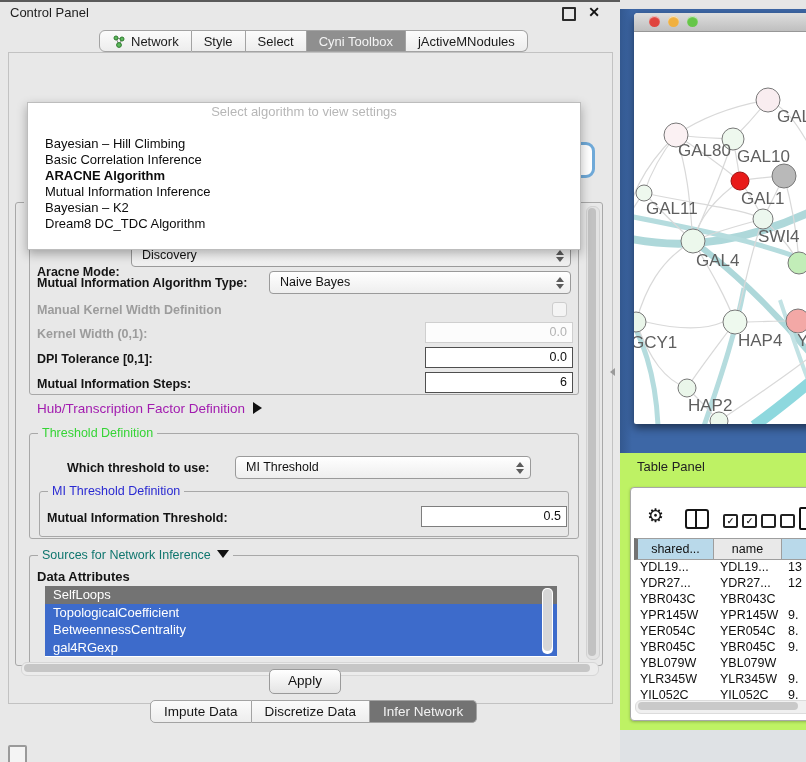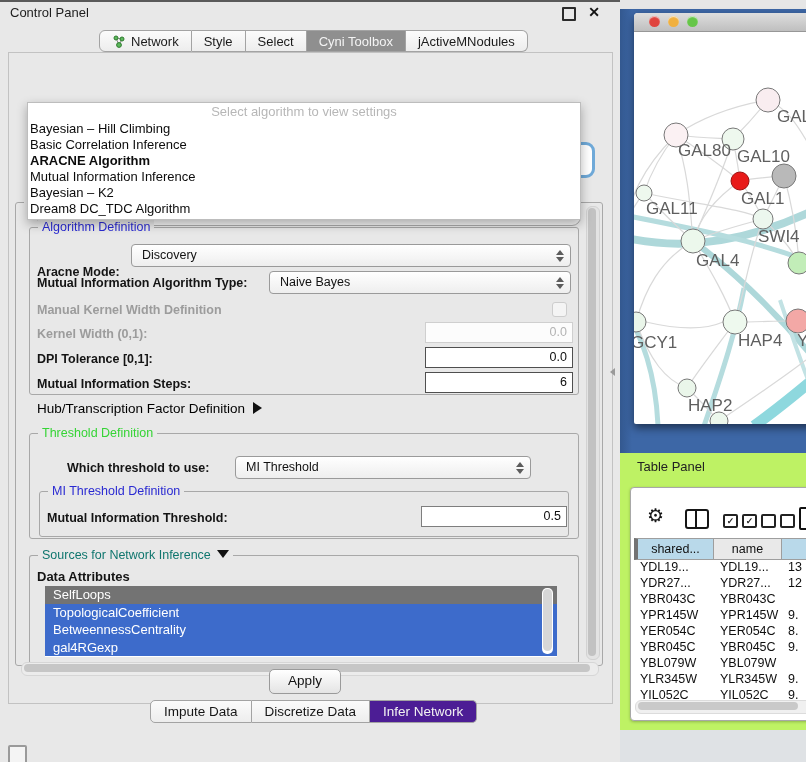--- a/index.html
+++ b/index.html
@@ -26,21 +26,21 @@
 
   
   .focus-combo{position:absolute;left:24px;top:89px;width:556px;height:30px;border:3px solid #6fa9d8;border-radius:9px;background:#fff;}
   .table-combo{position:absolute;left:28px;top:147px;width:544px;height:26px;border:1px solid #ababab;border-radius:9px;
                background:#f4f4f4;color:#a6a6a6;font-size:13px;line-height:26px;padding-left:14px;box-sizing:border-box;}
 
   
   .dd{position:absolute;left:18px;top:49px;width:552px;background:#fff;border:1px solid #bdbdbd;
       box-shadow:0 4px 10px rgba(0,0,0,.3);z-index:5;padding-bottom:2px;}
   .dd-ph{font-size:13px;color:#b7b7b7;text-align:center;height:18px;line-height:18px;}
-  .dd ul{list-style:none;margin:0;padding:0;}
+  .dd ul{list-style:none;margin:15px;padding:0;}
   .dd li{font-size:13px;color:#0c0c0c;height:16px;line-height:16px;padding-left:2px;white-space:nowrap;}
   .dd li.bold{font-weight:bold;}
 
   
   .grp{position:absolute;border:1px solid #a8a8a8;border-radius:3px;}
   .grp-legend{position:absolute;top:-8px;left:8px;background:#e8e8e8;padding:0 4px;font-size:12.5px;color:#0f766e;white-space:nowrap;}
   .legend-blue{color:#2a2ad2;}
   .legend-green{color:#35d435;}
 
   .lbl{position:absolute;font-size:12.5px;font-weight:bold;color:#141414;white-space:nowrap;}
@@ -68,21 +68,21 @@
   .hscroll .thumb{position:absolute;left:2px;top:1px;width:566px;height:8px;background:#c6c6c6;border-radius:5px;}
 
   .apply{position:absolute;left:268px;top:666px;width:70px;height:23px;border:1px solid #9a9a9a;border-radius:5px;
          background:linear-gradient(#ffffff,#e4e4e4);font-size:13.5px;color:#111;text-align:center;line-height:21px;}
 
   .bottom-tabs{position:absolute;left:150px;top:698px;display:flex;height:23px;}
   .btab{display:flex;align-items:center;padding:0 13px;font-size:13.5px;color:#161616;
         background:linear-gradient(#fbfbfb,#ededed);border:1px solid #a3a3a3;border-left:none;}
   .btab:first-child{border-left:1px solid #a3a3a3;border-radius:5px 0 0 5px;}
   .btab:last-child{border-radius:0 5px 5px 0;}
-  .btab.sel{background:#4c1d95;color:#f2f2f2;}
+  .btab.sel{background:#737373;color:#f2f2f2;}
 
   .mini-icon{position:absolute;left:8px;top:745px;width:15px;height:18px;border:2px solid #9a9a9a;border-radius:2px;background:#f4f4f4;}
   .splitter-arrow{position:absolute;left:610px;top:368px;width:0;height:0;border-top:4px solid transparent;border-bottom:4px solid transparent;border-right:5px solid #9a9a9a;}
 
   
   .desktop{position:absolute;left:620px;top:0;width:186px;height:762px;overflow:hidden;background:#e6e6e6;}
   .desk-blue{position:absolute;left:0;top:9px;width:186px;height:444px;background:linear-gradient(90deg,#33588f,#3d67a6 12px);}
   .net-window{position:absolute;left:14px;top:13px;width:260px;height:411px;background:#fff;border-radius:4px 4px 2px 2px;
               box-shadow:0 4px 8px rgba(0,0,0,.5);}
   .net-titlebar{position:absolute;left:0;top:0;width:100%;height:18px;border-radius:4px 4px 0 0;
@@ -202,21 +202,21 @@
 
       <span class="lbl dis" style="left:28px;top:274px;">Kernel Width (0,1):</span>
       <div class="tfield dis" style="left:416px;top:269px;width:136px;">0.0</div>
 
       <span class="lbl" style="left:28px;top:299px;">DPI Tolerance [0,1]:</span>
       <div class="tfield" style="left:416px;top:294px;width:136px;">0.0</div>
 
       <span class="lbl" style="left:28px;top:324px;">Mutual Information Steps:</span>
       <div class="tfield" style="left:416px;top:319px;width:136px;">6</div>
 
-      <span style="position:absolute;left:28px;top:348px;font-size:13.5px;color:#000000;">
+      <span style="position:absolute;left:28px;top:348px;font-size:13.5px;color:#a21caf;">
         <span>Hub/Transcription Factor Definition</span><span class="arrow-right"></span>
       </span>
 
       <div class="grp" style="left:20px;top:380px;width:548px;height:104px;">
         <span class="grp-legend legend-green">Threshold Definition</span>
       </div>
 
       <span class="lbl" style="left:58px;top:408px;">Which threshold to use:</span>
       <div class="combo" style="left:226px;top:403px;width:296px;">
         <span>MI Threshold</span>

